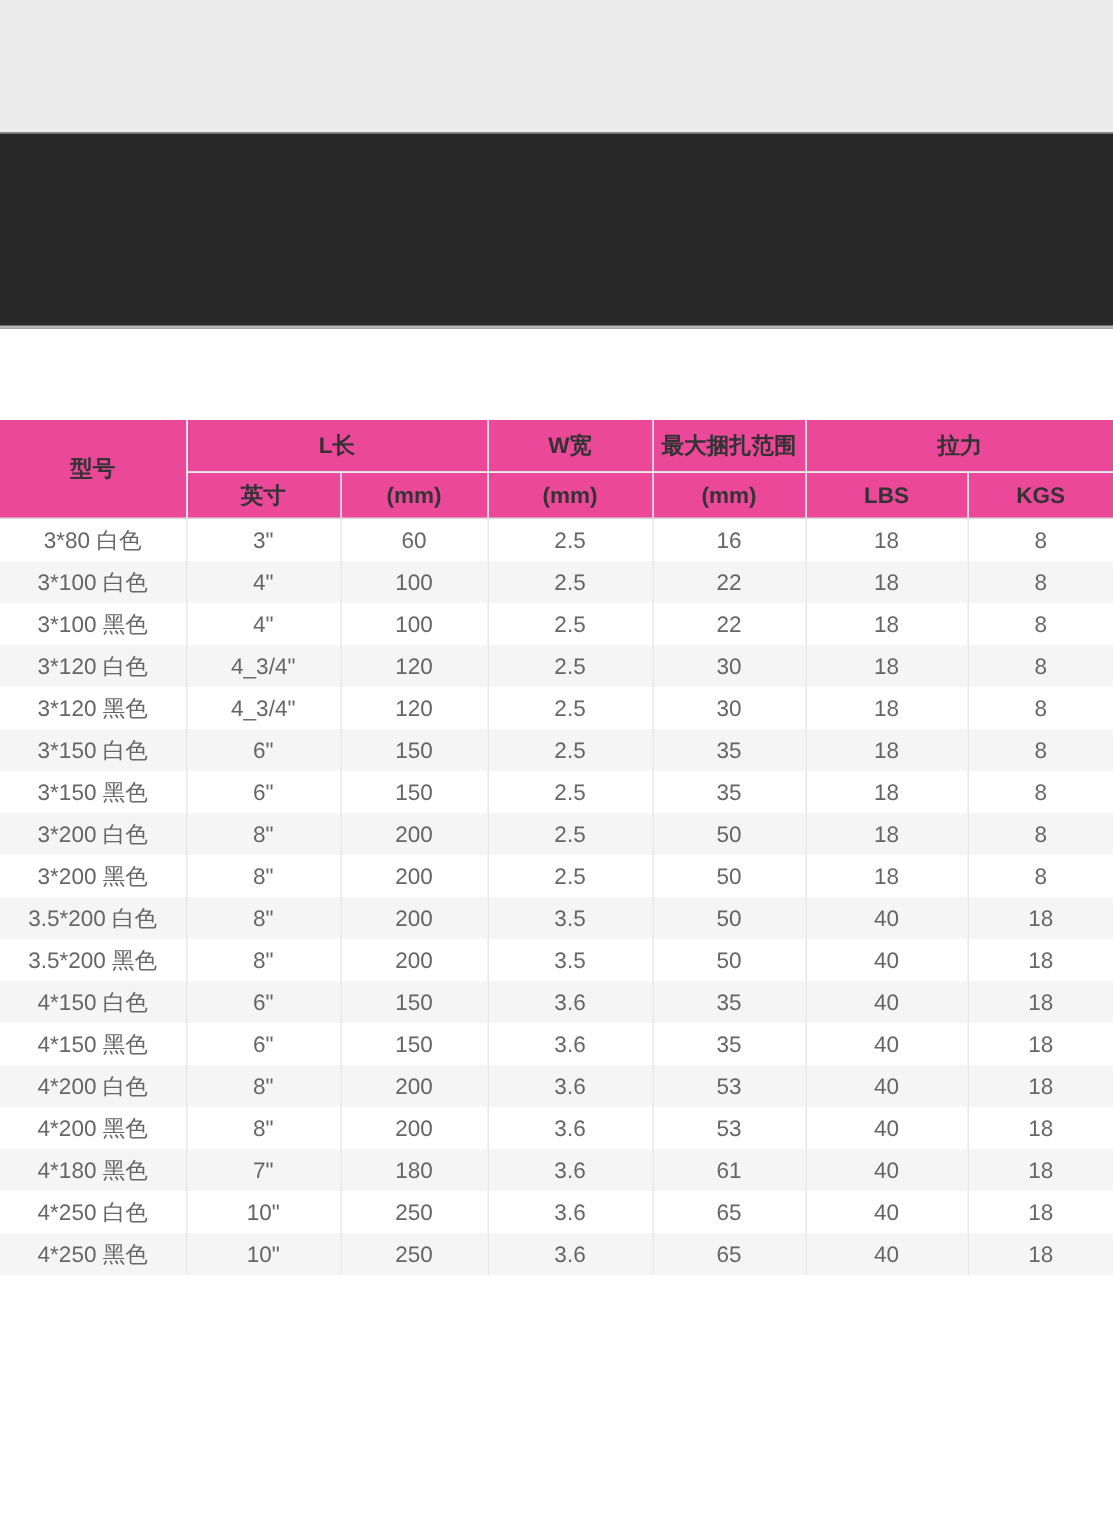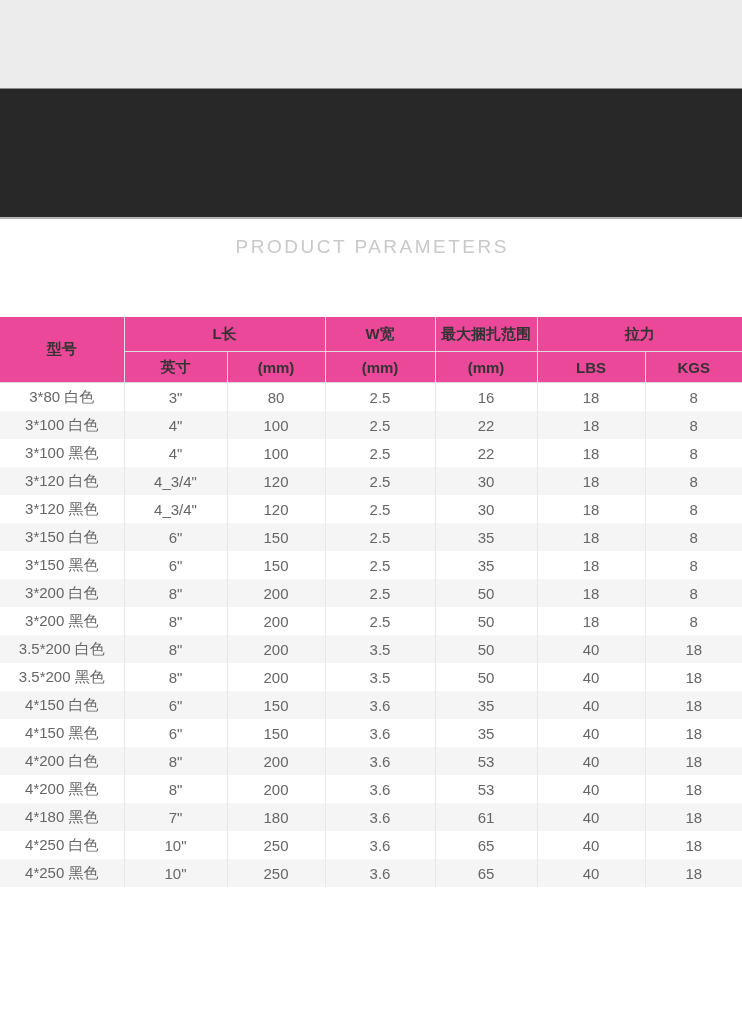--- a/index.html
+++ b/index.html
@@ -78,21 +78,20 @@
 </style>
 </head>
 <body>
 
 <div class="page">
 
   <div class="band-top"></div>
   <div class="band-dark"></div>
 
   <div class="title-block">
-    <div class="page-subtitle">PRODUCT PARAMETERS</div>
   </div>
 
   <table class="params">
     <colgroup>
       <col style="width:124px">
       <col style="width:103px">
       <col style="width:98px">
       <col style="width:110px">
       <col style="width:102px">
       <col style="width:108px">
@@ -112,21 +111,21 @@
         <th>(mm)</th>
         <th>(mm)</th>
         <th>LBS</th>
         <th>KGS</th>
       </tr>
     </thead>
     <tbody id="table-body">
         <tr>
           <td>3*80 白色</td>
           <td>3"</td>
-          <td>80</td>
+          <td>60</td>
           <td>2.5</td>
           <td>16</td>
           <td>18</td>
           <td>8</td>
         </tr>
         <tr>
           <td>3*100 白色</td>
           <td>4"</td>
           <td>100</td>
           <td>2.5</td>

